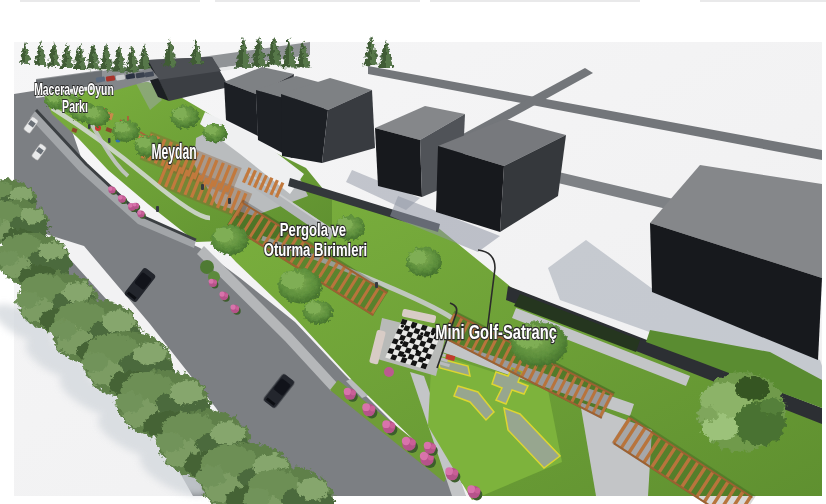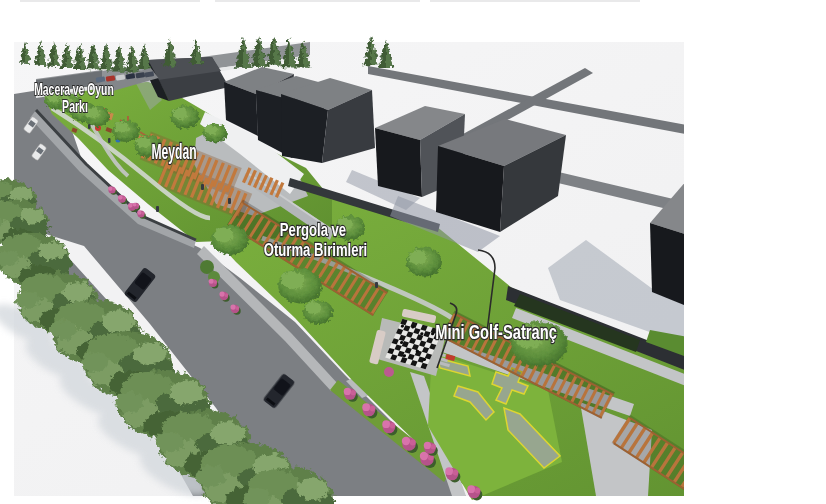--- a/index.html
+++ b/index.html
@@ -1,16 +1,16 @@
 <!DOCTYPE html>
 <html><head>
 <meta charset="utf-8">
 <style>
 html,body{margin:0;padding:0;background:#ffffff;}
-#stage{position:relative;width:684px;height:504px;background:#ffffff;overflow:hidden;font-family:"Liberation Sans",sans-serif;}
+#stage{position:relative;width:826px;height:504px;background:#ffffff;overflow:hidden;font-family:"Liberation Sans",sans-serif;}
 svg{display:block;}
 </style>
 </head>
 <body>
 <div id="stage">
 <svg width="826" height="504" viewBox="0 0 826 504">
 <defs>
   <linearGradient id="groundg" x1="0" y1="0" x2="1" y2="1">
     <stop offset="0" stop-color="#f6f6f7"></stop>
     <stop offset="1" stop-color="#efeff0"></stop>

